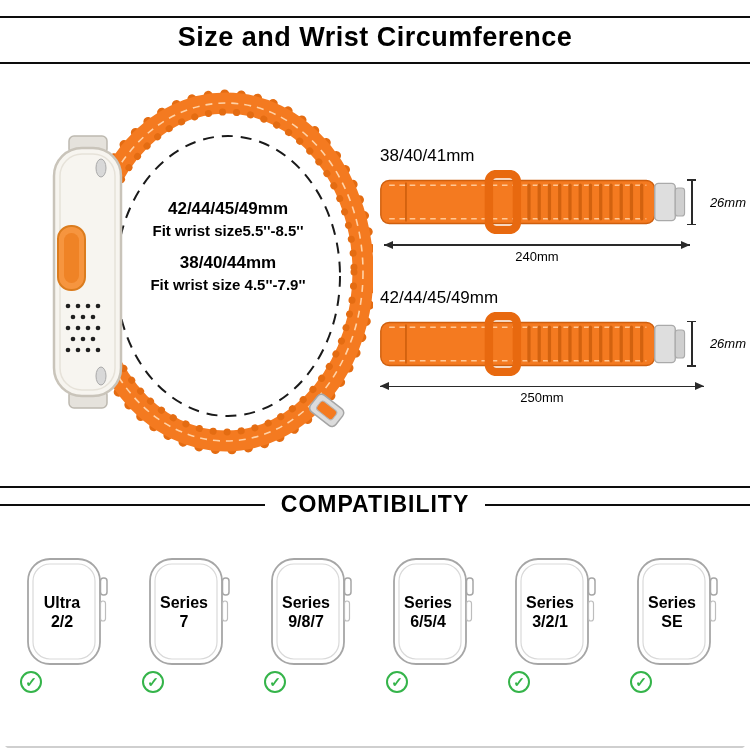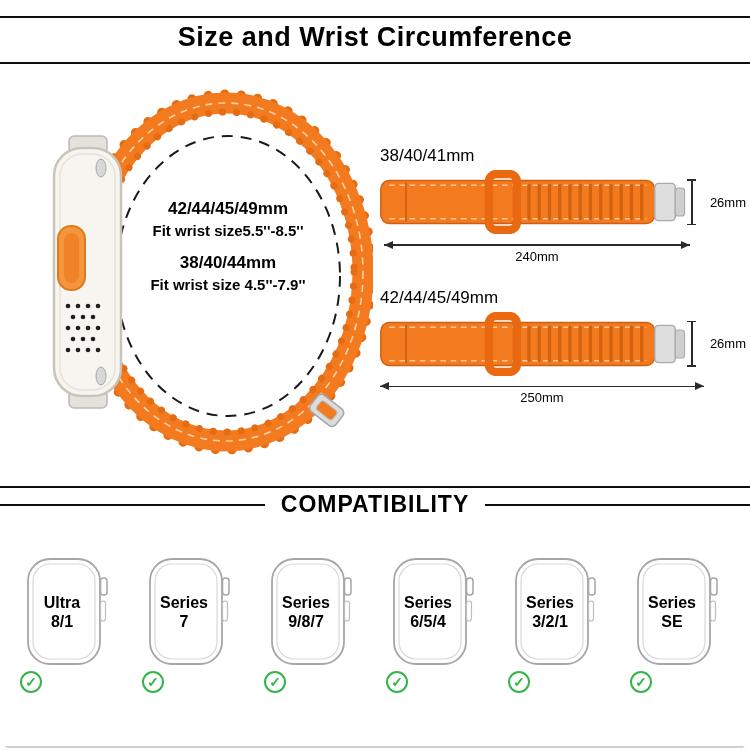--- a/index.html
+++ b/index.html
@@ -34,21 +34,21 @@
   .strap-group + .strap-group { margin-top: 24px; }
   .strap-label { font-size: 17px; margin: 0 0 4px 2px; }
   .strap-row { display: flex; align-items: center; }
   .v-measure { display: flex; align-items: center; margin-left: 4px; }
   .v-line { position: relative; width: 1.5px; height: 46px; background: #2a2a2a; }
   .v-line::before, .v-line::after {
     content: ""; position: absolute; left: -4px; width: 9px; height: 1.5px; background: #2a2a2a;
   }
   .v-line::before { top: 0; }
   .v-line::after { bottom: 0; }
-  .v-label { font-size: 13px; margin-left: 17px; }
+  .v-label { font-size: 13px; margin-left: 17px; font-style: italic; }
   .h-measure-wrap { margin-top: 10px; }
   .h-line { position: relative; height: 1.5px; background: #2a2a2a; }
   .h-line::before, .h-line::after {
     content: ""; position: absolute; top: 50%; transform: translateY(-50%);
     border-top: 4px solid transparent; border-bottom: 4px solid transparent;
   }
   .h-line::before { left: 0; border-right: 9px solid #2a2a2a; }
   .h-line::after { right: 0; border-left: 9px solid #2a2a2a; }
   .h-label { text-align: center; font-size: 13px; margin-top: 3px; }
 
@@ -223,21 +223,21 @@
     <div class="compat-item">
       <div class="watch-wrap">
         <svg width="92" height="112" viewBox="0 0 92 112">
           <rect x="8" y="3" width="72" height="105" rx="22" fill="#fff" stroke="#a6a6a6" stroke-width="1.8"></rect>
           <rect x="13" y="8" width="62" height="95" rx="17" fill="none" stroke="#d9d9d9" stroke-width="1.2"></rect>
           <rect x="80.5" y="22" width="6.5" height="17" rx="3" fill="#fff" stroke="#a6a6a6" stroke-width="1.5"></rect>
           <rect x="80.5" y="45" width="5" height="20" rx="2.5" fill="#fff" stroke="#bdbdbd" stroke-width="1.2"></rect>
         </svg>
         <div class="compat-label">
           <div>Ultra</div>
-          <div>8/1</div>
+          <div>2/2</div>
         </div>
       </div>
       <div class="check">✓</div>
     </div>
 
     <div class="compat-item">
       <div class="watch-wrap">
         <svg width="92" height="112" viewBox="0 0 92 112">
           <rect x="8" y="3" width="72" height="105" rx="22" fill="#fff" stroke="#a6a6a6" stroke-width="1.8"></rect>
           <rect x="13" y="8" width="62" height="95" rx="17" fill="none" stroke="#d9d9d9" stroke-width="1.2"></rect>

